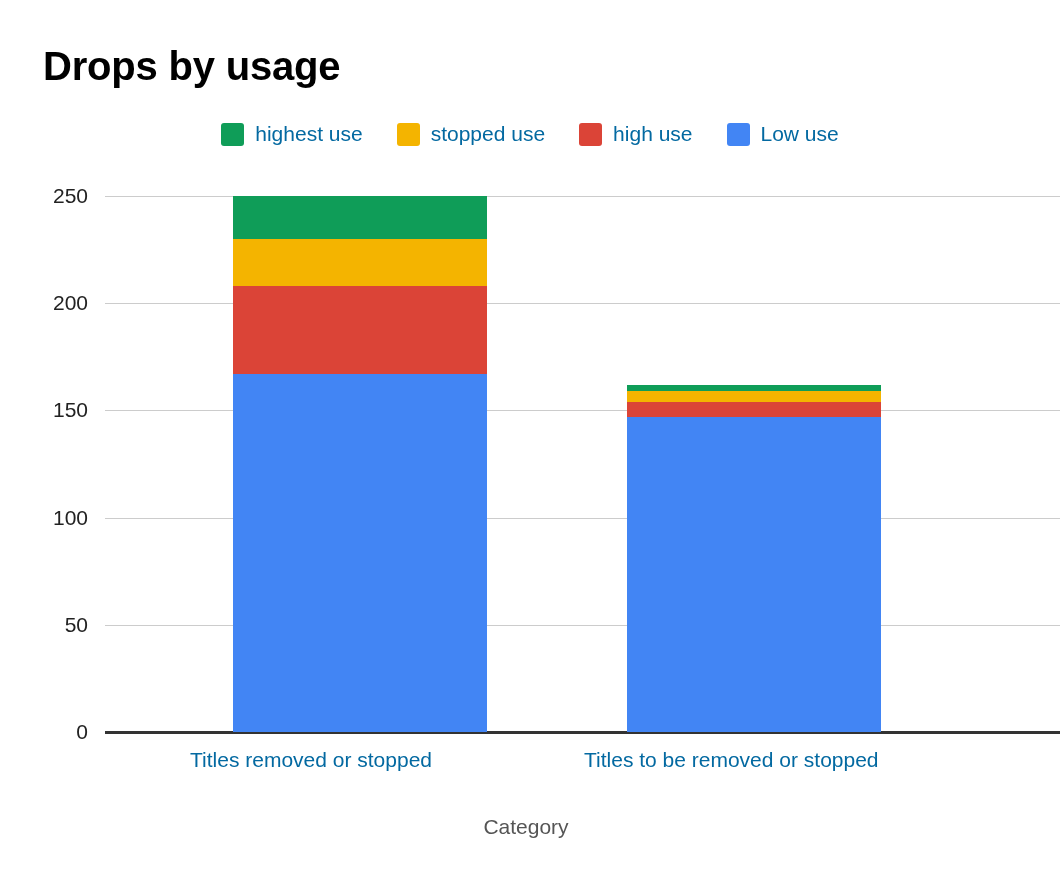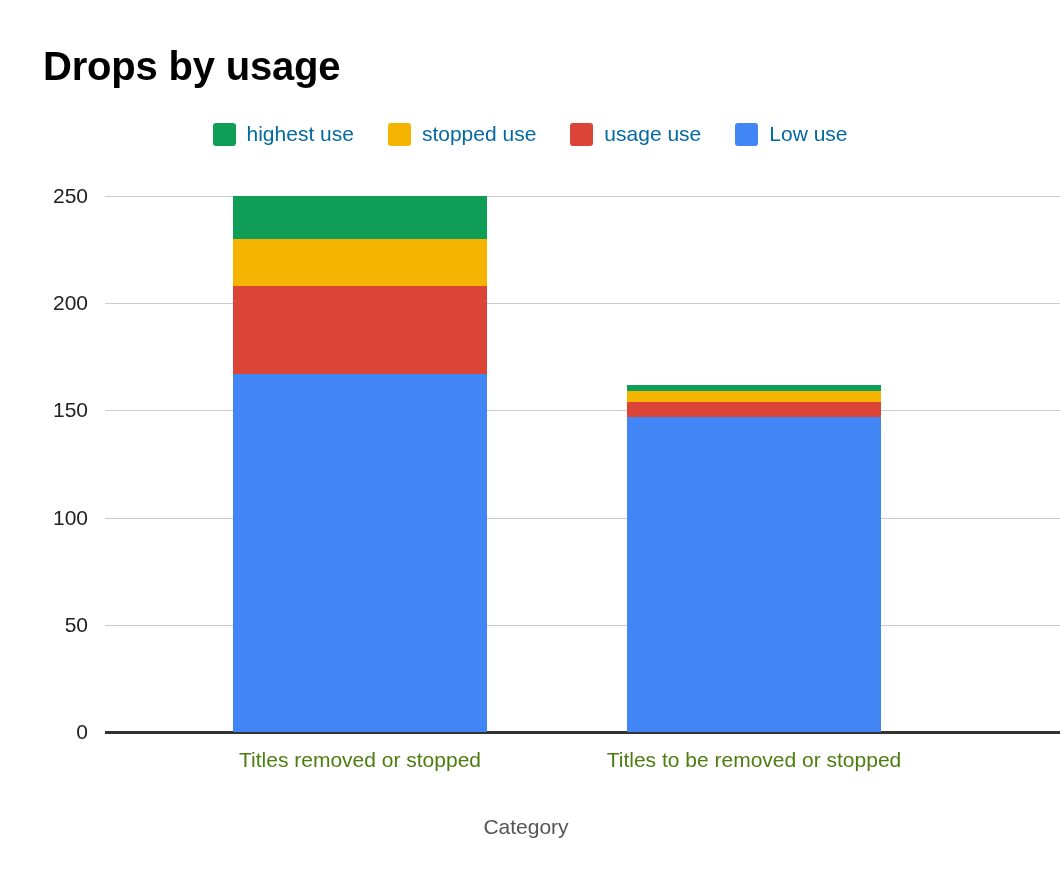--- a/index.html
+++ b/index.html
@@ -105,23 +105,22 @@
   .bar-seg {
     position: absolute;
     left: 0;
     width: 100%;
   }
 
   .xtick {
     position: absolute;
     top: 748px;
     width: 340px;
-    text-align: center;
     font-size: 21px;
-    color: #4d7c0f;
+    color: #0369a1;
     white-space: nowrap;
   }
 
   #x-axis-title {
     position: absolute;
     left: 0;
     top: 815px;
     width: 1052px;
     text-align: center;
     font-size: 21px;
@@ -139,21 +138,21 @@
     <div class="legend-item">
       <span class="legend-swatch" style="background: rgb(15, 157, 88);"></span>
       <span class="legend-label">highest use</span>
     </div>
     <div class="legend-item">
       <span class="legend-swatch" style="background: rgb(244, 180, 0);"></span>
       <span class="legend-label">stopped use</span>
     </div>
     <div class="legend-item">
       <span class="legend-swatch" style="background: rgb(219, 68, 55);"></span>
-      <span class="legend-label">usage use</span>
+      <span class="legend-label">high use</span>
     </div>
     <div class="legend-item">
       <span class="legend-swatch" style="background: rgb(66, 133, 244);"></span>
       <span class="legend-label">Low use</span>
     </div>
   </div>
 
   <div id="plot">
     <div id="gridlines">
         <div class="axisline" style="top: 731px;"></div>

